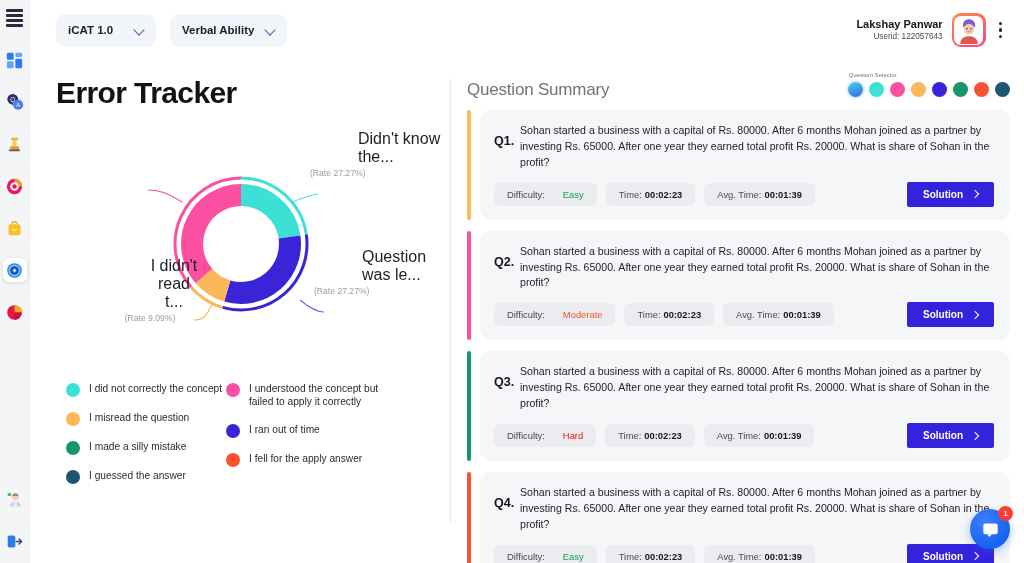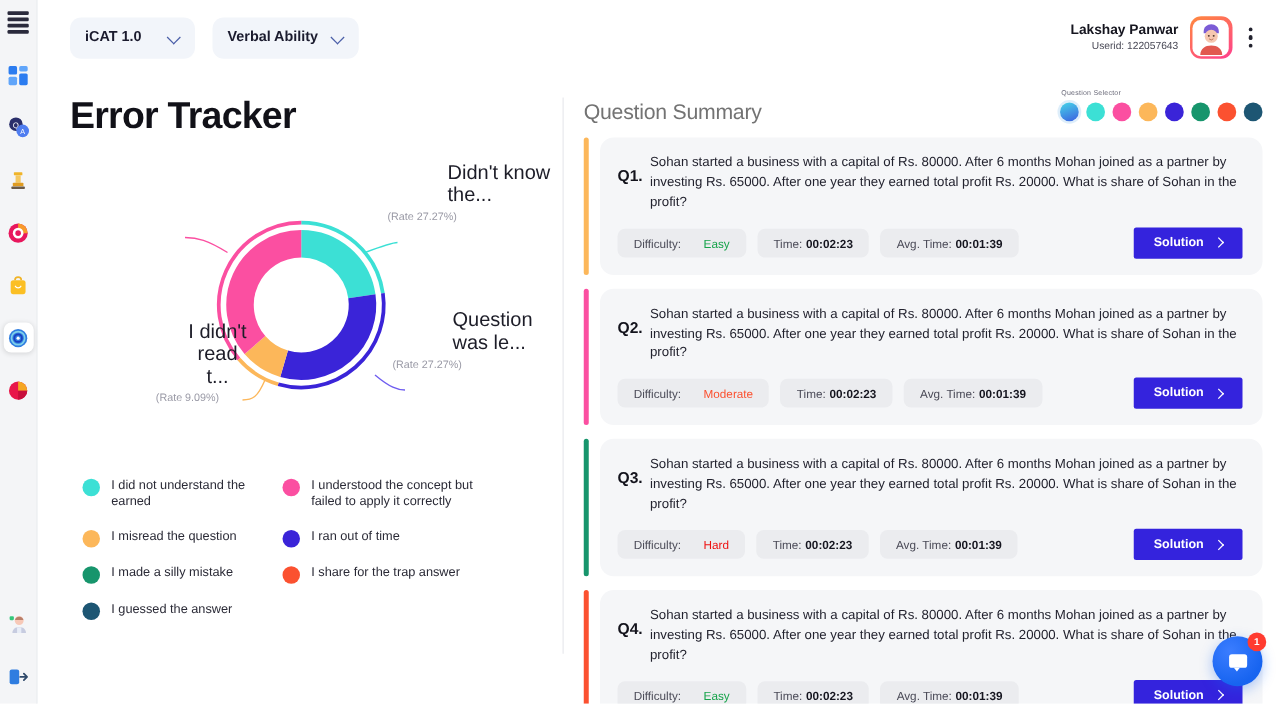--- a/index.html
+++ b/index.html
@@ -341,21 +341,21 @@
             <div class="ttl">I didn't read t...</div>
             <div class="rate">(Rate 9.09%)</div>
           </div>
 
         </div>
 
         <div class="legend">
           <div class="legend-col">
             <div class="legend-item">
               <span class="legend-dot" style="background:#3ce0d5"></span>
-              <span class="legend-text">I did not understand the earned</span>
+              <span class="legend-text">I did not correctly the concept</span>
             </div>
             <div class="legend-item">
               <span class="legend-dot" style="background:#fcb75a"></span>
               <span class="legend-text">I misread the question</span>
             </div>
             <div class="legend-item">
               <span class="legend-dot" style="background:#17956c"></span>
               <span class="legend-text">I made a silly mistake</span>
             </div>
             <div class="legend-item">
@@ -367,21 +367,21 @@
             <div class="legend-item">
               <span class="legend-dot" style="background:#fb4fa1"></span>
               <span class="legend-text">I understood the concept but failed to apply it correctly</span>
             </div>
             <div class="legend-item">
               <span class="legend-dot" style="background:#3a24d8"></span>
               <span class="legend-text">I ran out of time</span>
             </div>
             <div class="legend-item">
               <span class="legend-dot" style="background:#fb5130"></span>
-              <span class="legend-text">I share for the trap answer</span>
+              <span class="legend-text">I fell for the apply answer</span>
             </div>
           </div>
         </div>
       </div>
 
       <div class="divider"></div>
 
       <div class="right-col">
 
         <div class="qs-head">

